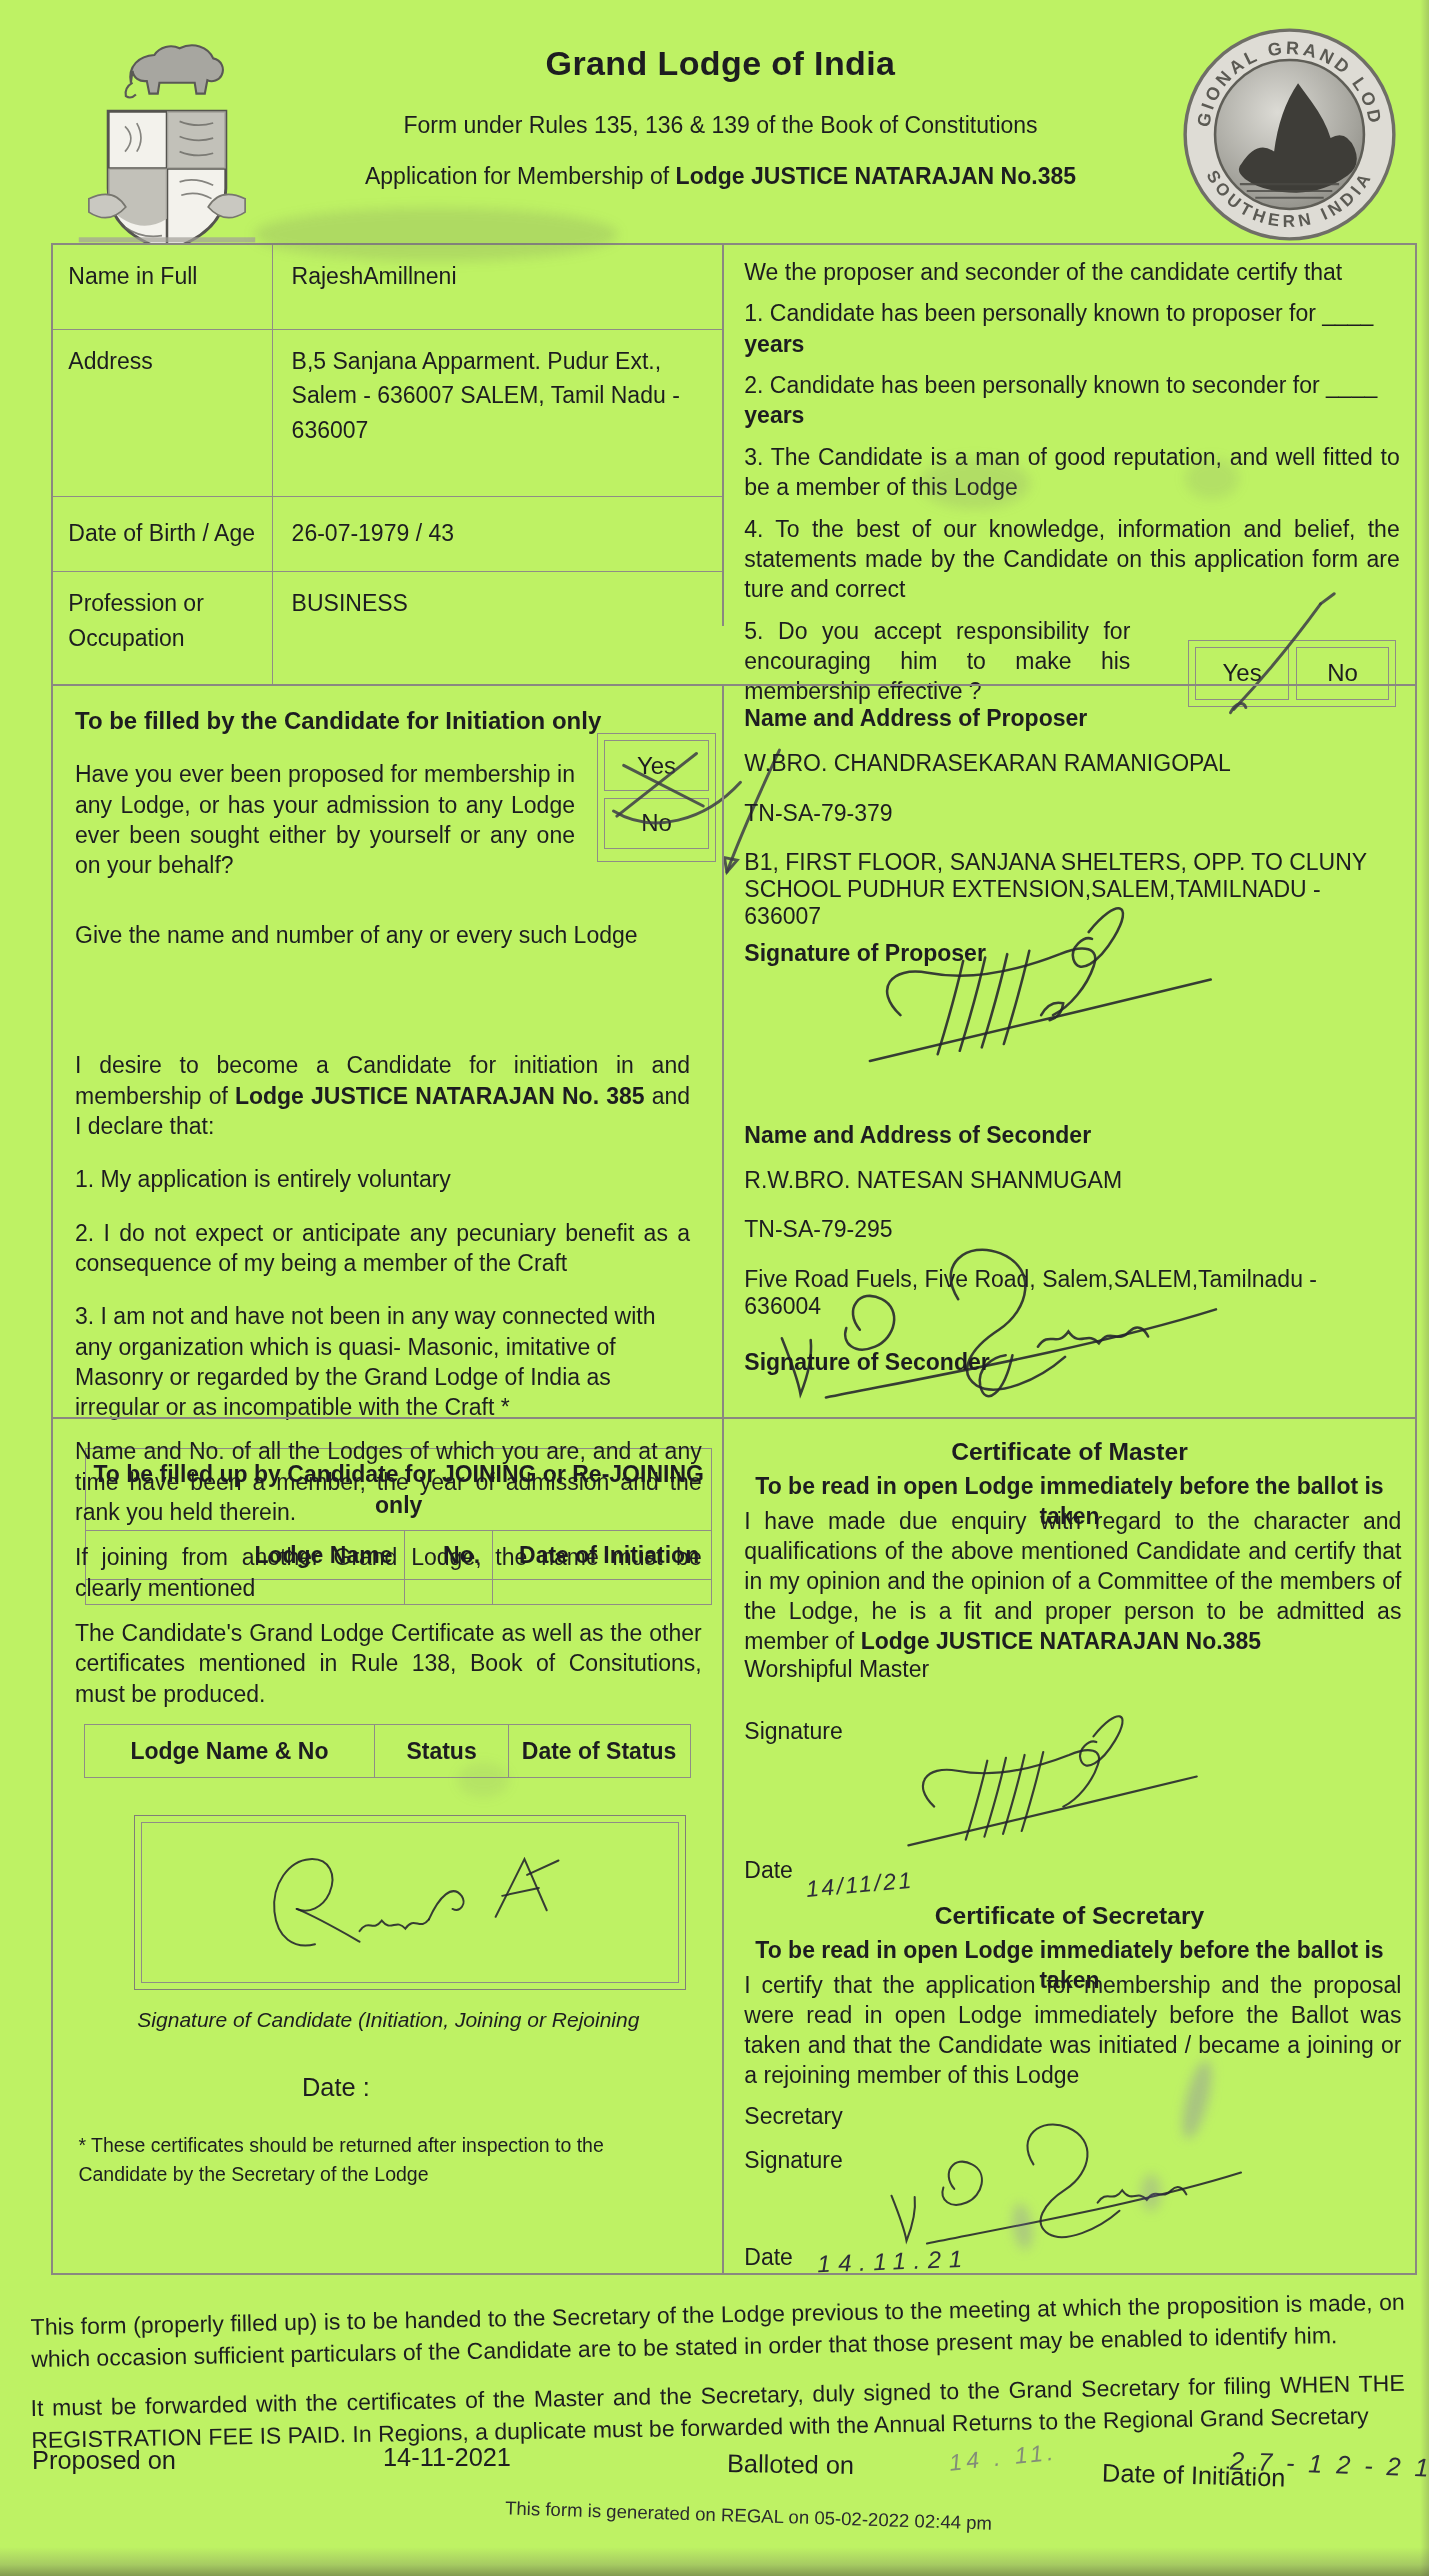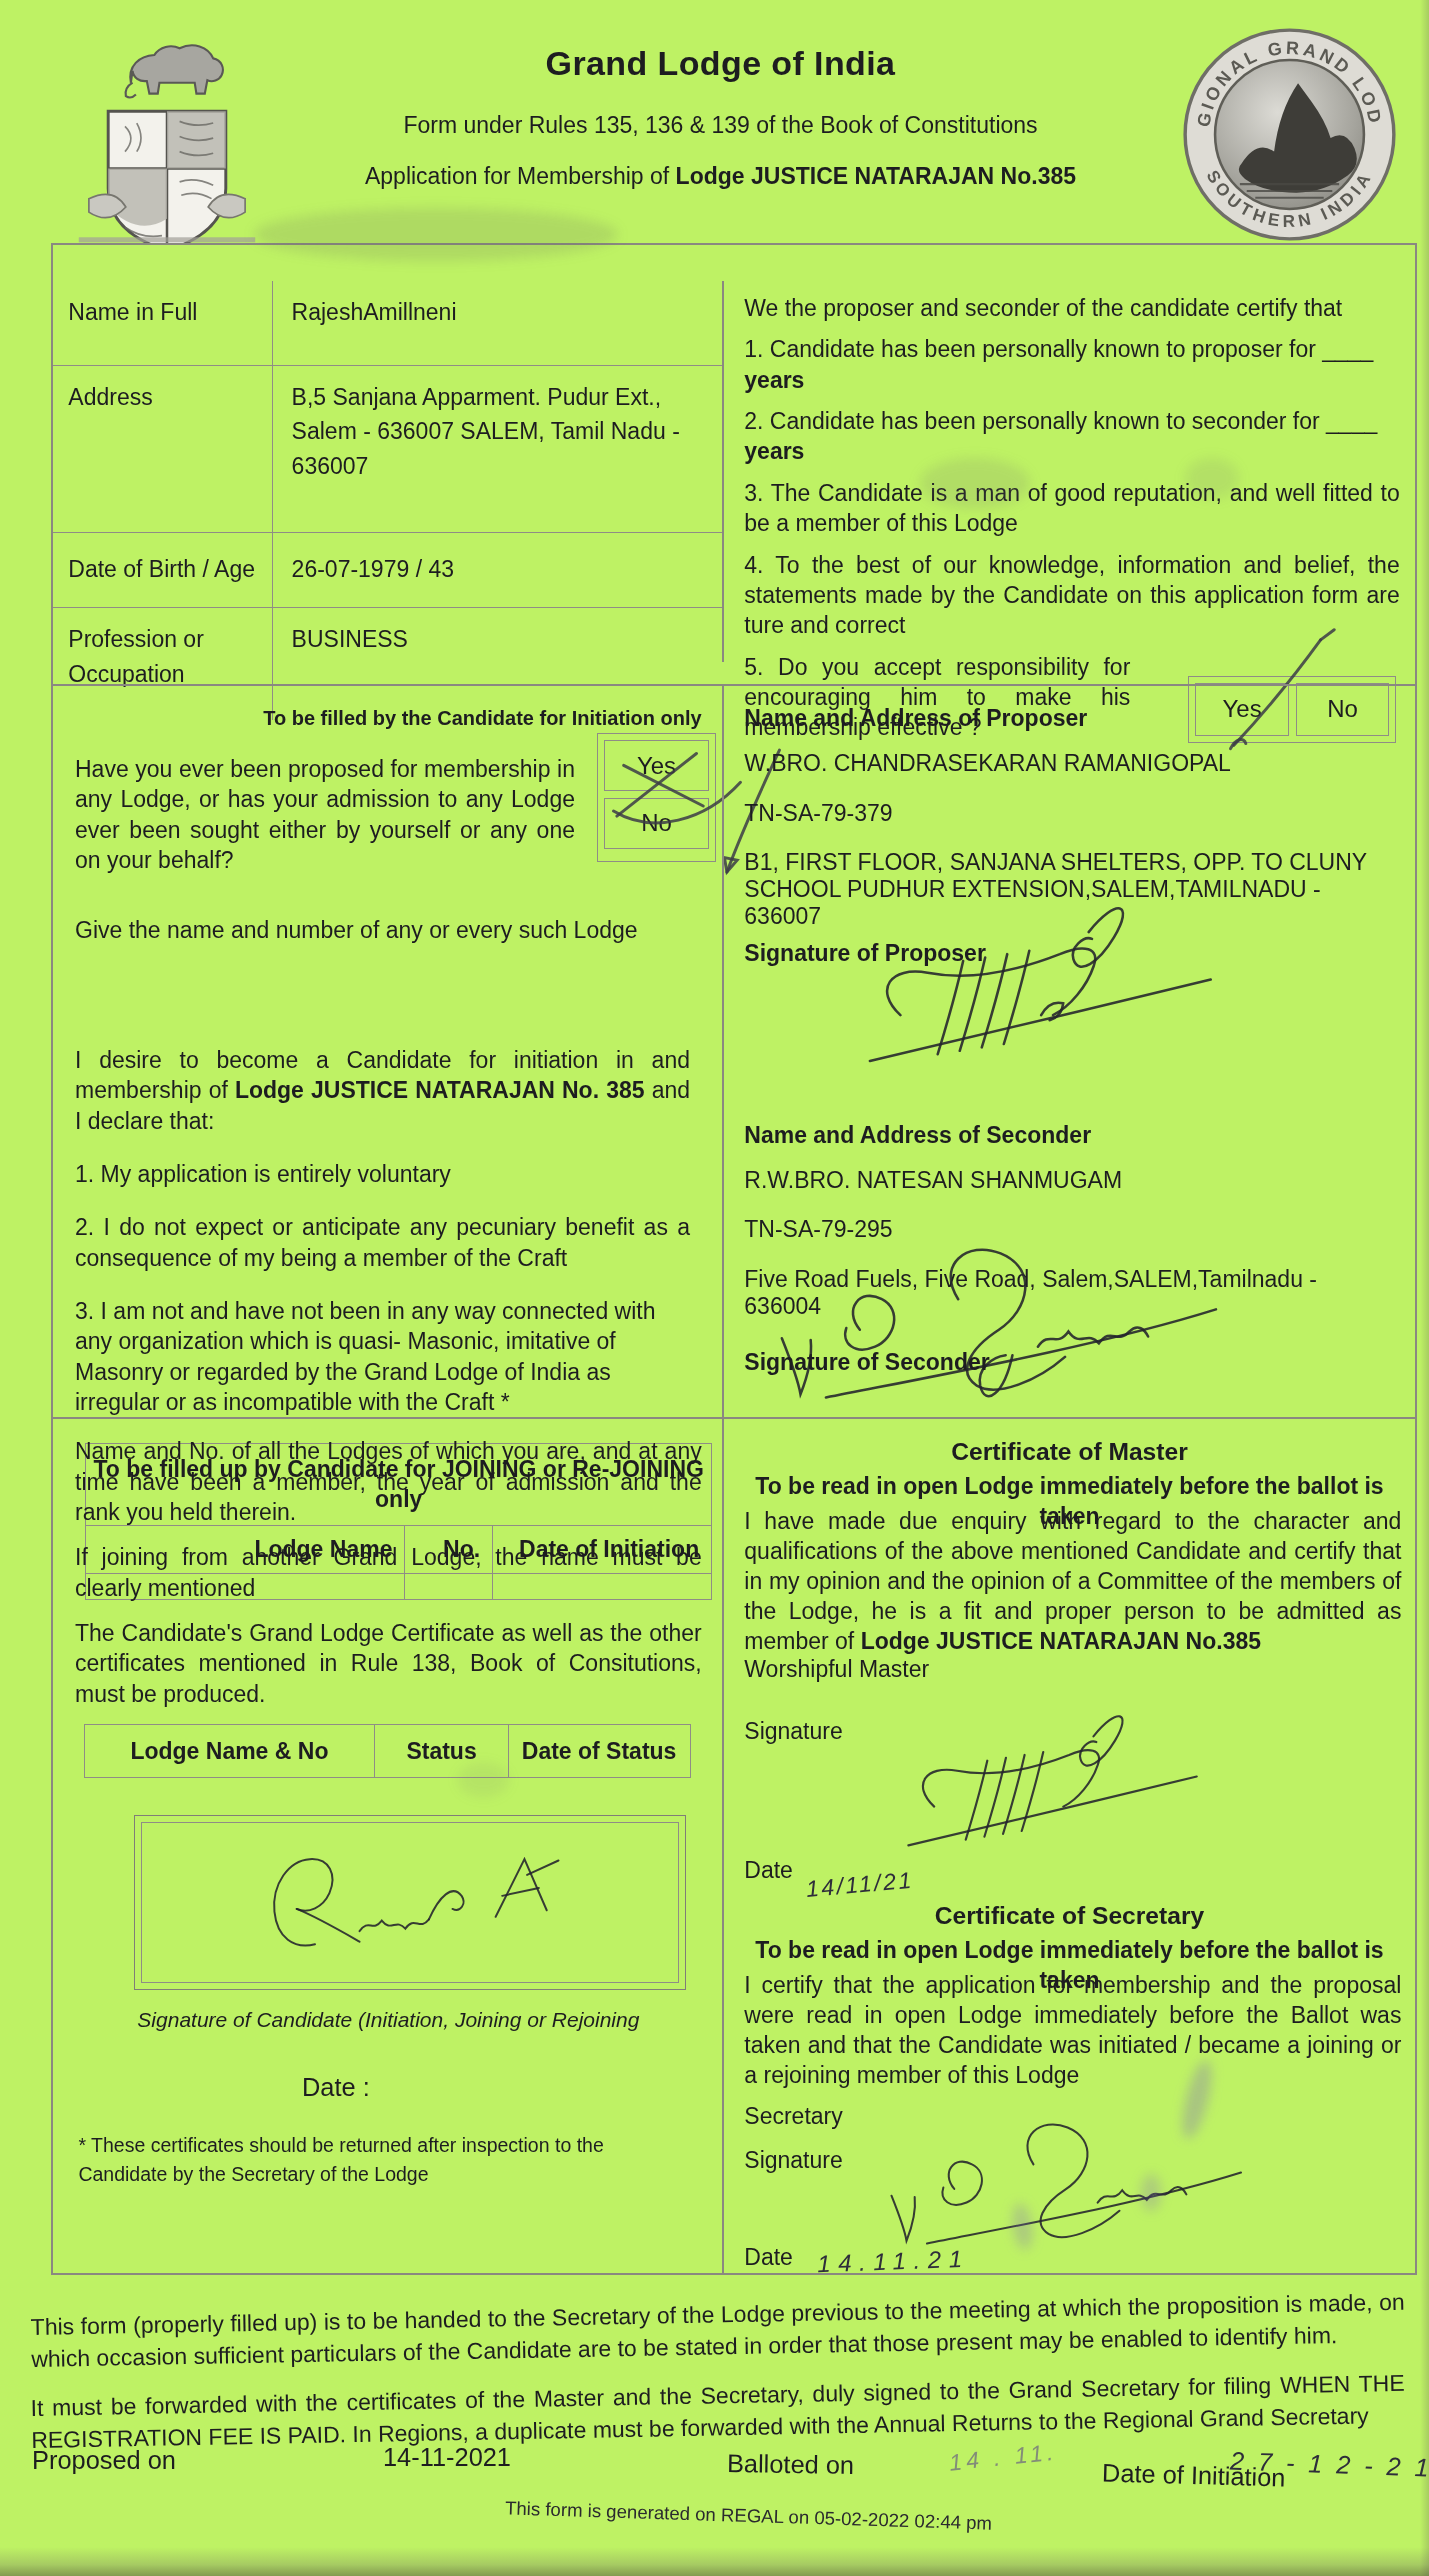--- a/index.html
+++ b/index.html
@@ -10,21 +10,21 @@
   .crest{position:absolute;left:78px;top:34px;width:178px;height:210px;}
   .titles{position:absolute;left:280px;top:44px;width:881px;text-align:center;}
   .t-main{font-size:34px;font-weight:700;letter-spacing:0.4px;}
   .t-sub{font-size:23px;margin-top:29px;}
   .t-app{font-size:23px;margin-top:24px;}
   .seal{position:absolute;left:1180px;top:25.4px;width:219px;height:219px;}
   
   .formbox{position:absolute;left:51px;top:243px;width:1366px;height:2032px;
            border:2.5px solid #8a8881;}
   .sec{position:absolute;left:0;width:100%;}
-  .secA{top:0;height:381px;margin-top:36px;}
+  .secA{top:0;height:381px;}
   .secB{top:439px;height:733px;border-top:2.5px solid #8a8881;}
   .secC{top:1172px;height:858px;border-top:2.5px solid #8a8881;}
   .colL{position:absolute;left:0;top:0;width:669px;height:100%;}
   .colR{position:absolute;left:669px;right:0;top:0;height:100%;border-left:2.5px solid #8a8881;}
   
   .arow{position:relative;width:100%;border-bottom:1.7px solid #8f8d86;}
   .arow:last-child{border-bottom:none;}
   .alabel{position:absolute;left:0;top:0;bottom:0;width:220px;border-right:1.7px solid #8f8d86;
           padding:13.6px 12px 0 15.3px;font-size:23px;line-height:1.55;}
   .aval{margin-left:220px;padding:13.6px 17px 0 18.6px;font-size:23px;line-height:1.5;}
@@ -34,21 +34,21 @@
   .just{text-align:justify;}
   .q5wrap{position:relative;min-height:127px;}
   .q5text{width:386px;text-align:justify;}
   .q5boxes{position:absolute;right:3.4px;top:24px;width:208px;height:67px;
            border:1.7px solid #8f8d86;padding:6px;display:flex;gap:6.8px;}
   .obox{border:1.7px solid #8f8d86;flex:1;display:flex;align-items:center;justify-content:center;
         font-size:24px;}
   .markpos{position:absolute;pointer-events:none;}
   
   .initL{position:relative;padding:15.3px 20.3px 0 22px;font-size:23px;line-height:1.32;height:100%;}
-  .init-title{text-align:right;font-weight:700;font-size:20px;margin:3.4px 0 18.6px 0;}
+  .init-title{text-align:left;font-weight:700;font-size:24px;margin:3.4px 0 18.6px 0;}
   .initboxes{position:absolute;left:544px;top:47px;width:119px;height:129px;
              border:1.7px solid #8f8d86;padding:6px;}
   .initboxes .obox{height:51px;margin-bottom:6.8px;flex:none;display:flex;}
   .qtext{width:500px;text-align:justify;}
   .giveline{margin-top:39px;}
   .desire{margin-top:100px;text-align:justify;width:615px;}
   .decl{margin-top:20.3px;width:615px;}
   .jtable{margin:25.4px 0 0 10.2px;border-collapse:collapse;width:627px;}
   .jtable th,.jtable td{border:1.7px solid #8f8d86;font-size:23px;padding:8.5px 12px;}
   .jtable .jtitle{text-align:center;font-weight:700;padding:10.2px 6.8px;}

